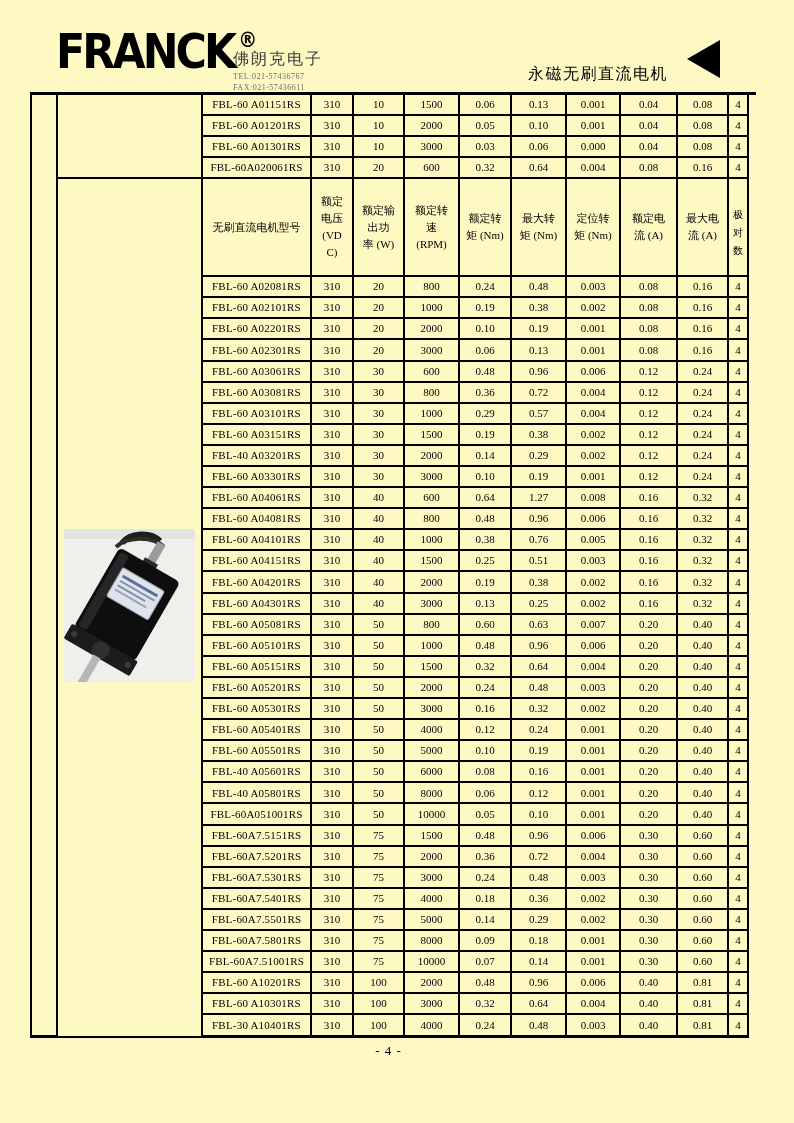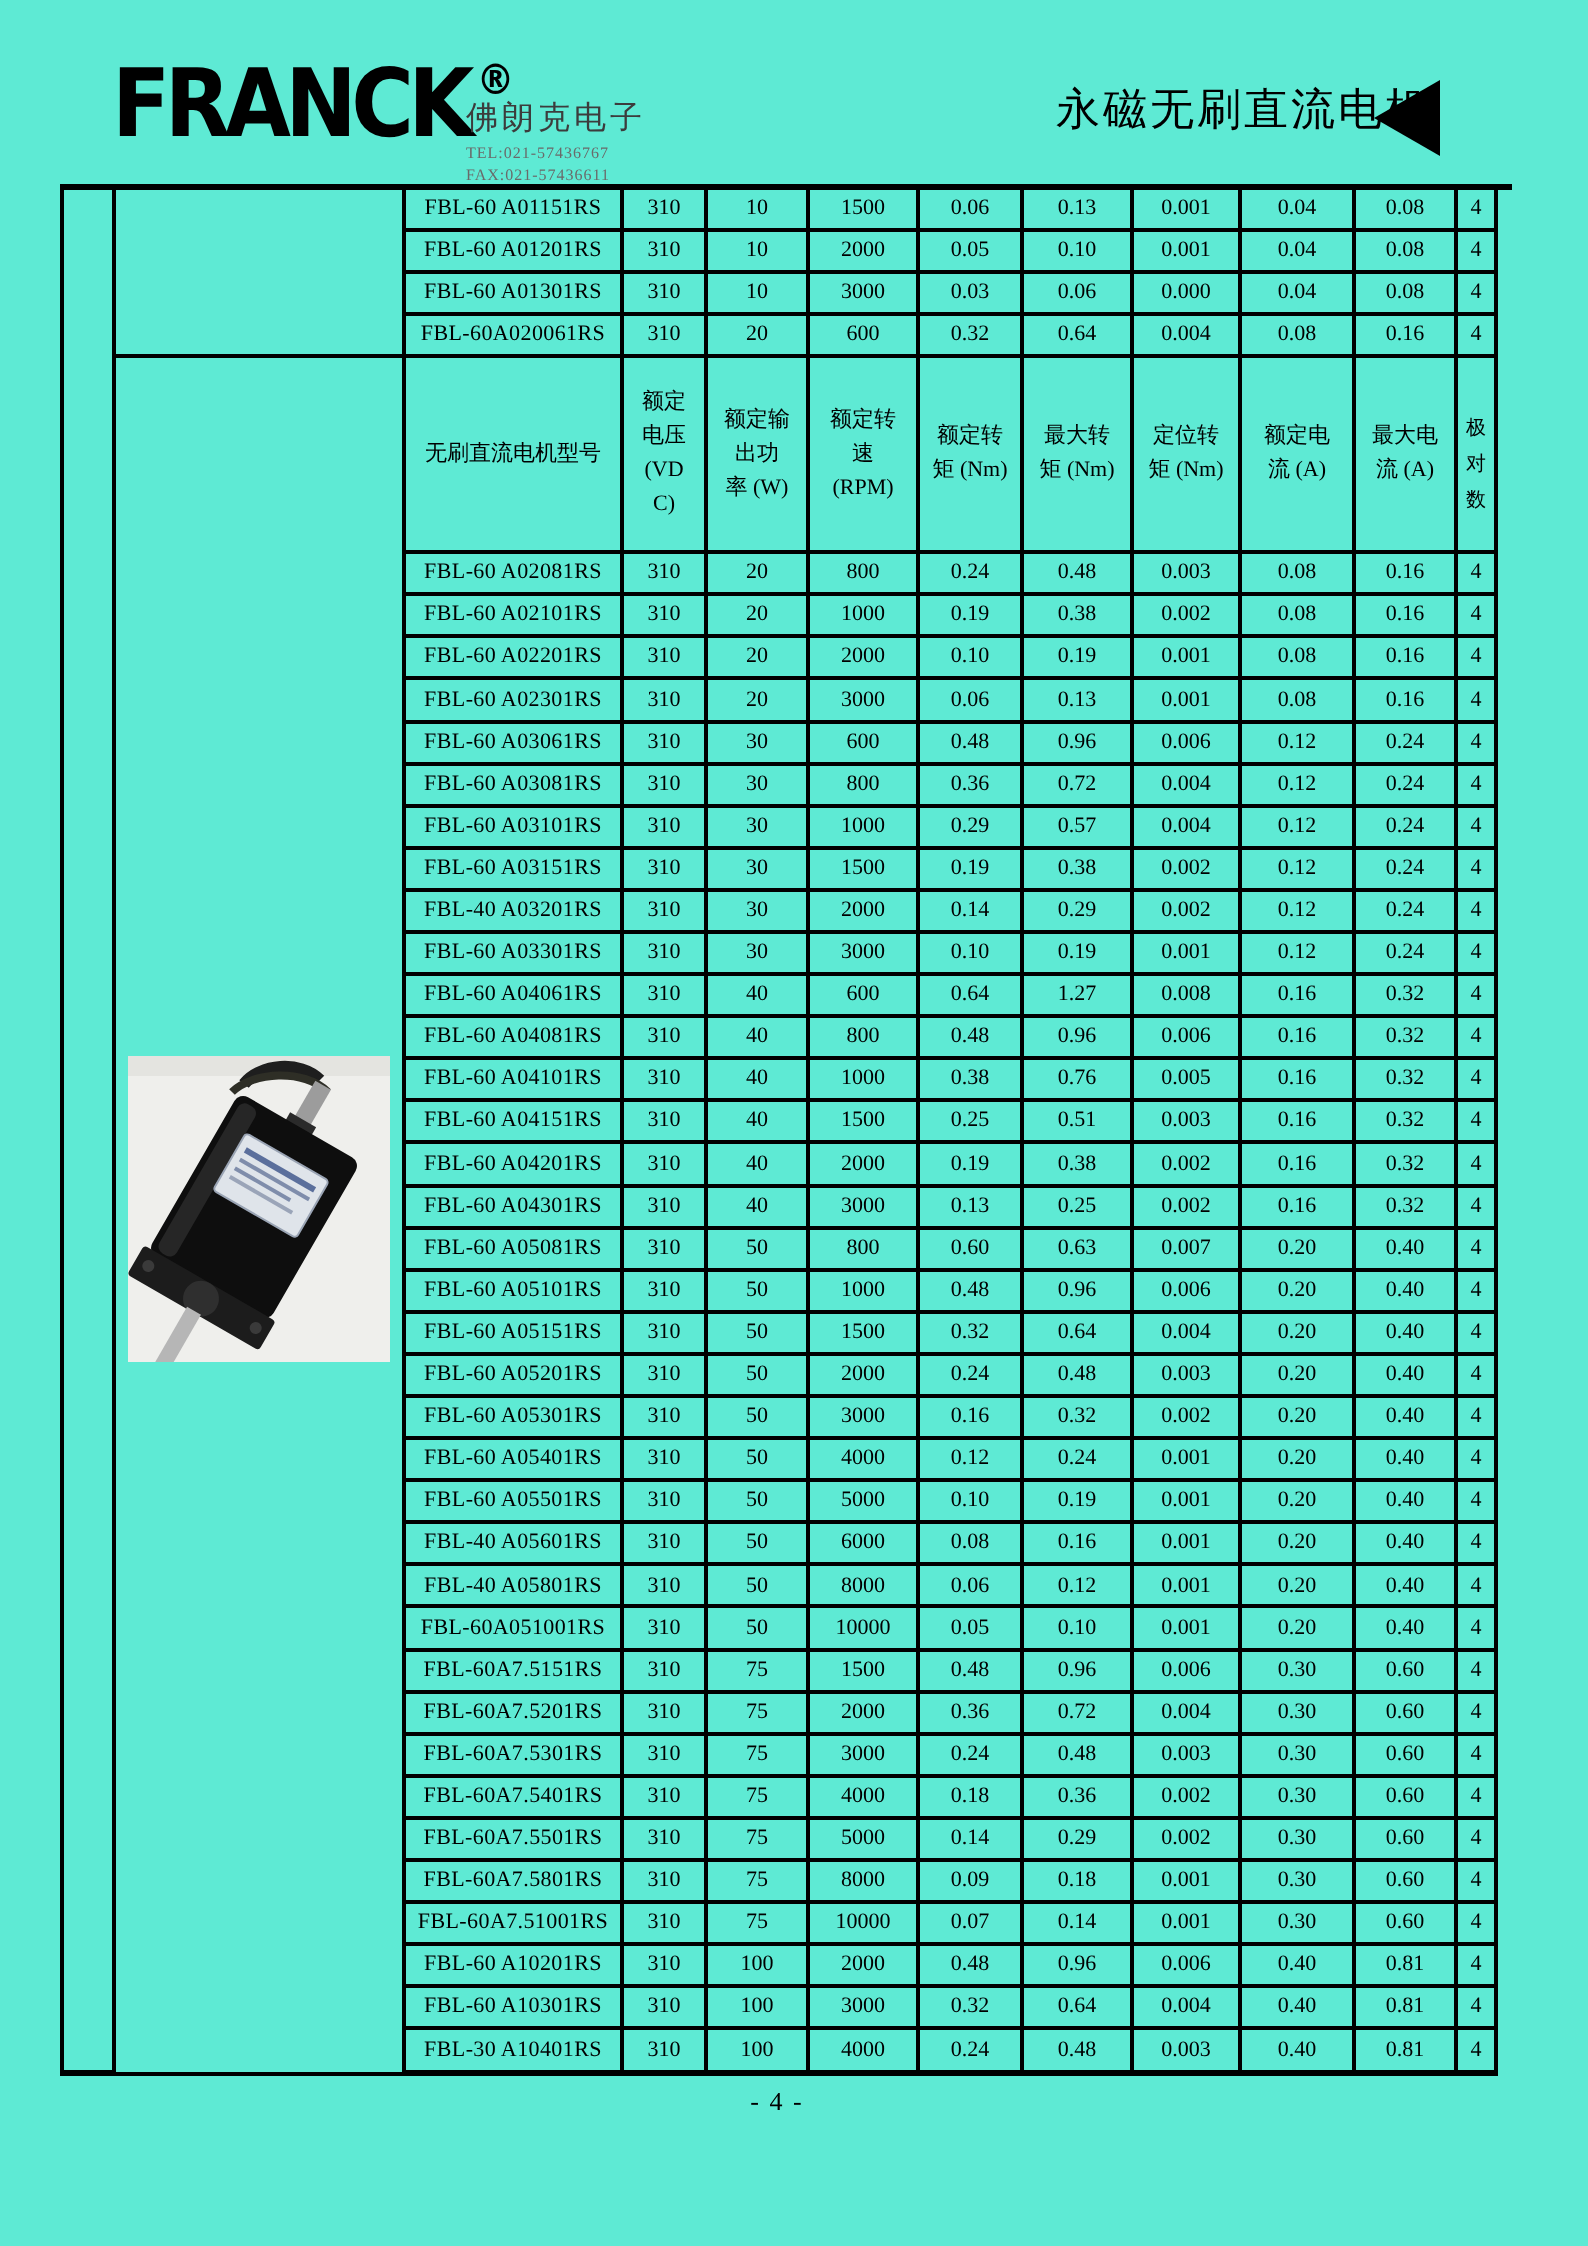--- a/index.html
+++ b/index.html
@@ -1,28 +1,28 @@
 <!DOCTYPE html>
 <html><head>
 <meta charset="utf-8">
 <title>FRANCK 永磁无刷直流电机 - p.4</title>
 <style>
   html,body{margin:0;padding:0;background:#888;}
-  .page{position:relative;width:794px;height:1123px;margin:0 auto;background:#5eead4;
+  .page{position:relative;width:794px;height:1123px;margin:0 auto;background:#fef9c3;
         font-family:"Liberation Serif","DejaVu Serif",serif;color:#000;overflow:hidden;}
 
   
   .logo{position:absolute;left:56px;top:28px;font-family:"DejaVu Sans","Liberation Sans",sans-serif;
         font-weight:900;font-size:45px;line-height:1;letter-spacing:-3px;
         transform:scale(.95,1.05);transform-origin:left top;white-space:nowrap;}
   .logo .reg{font-size:20px;font-weight:700;letter-spacing:0;position:relative;top:-20px;left:4px;}
   .company{position:absolute;left:233px;top:49px;color:#4a4a4a;}
   .company .cn{font-size:16px;letter-spacing:2px;color:#3c3c3c;}
   .company .line{font-size:8px;color:#6a6a6a;margin-top:2px;letter-spacing:.5px;}
-  .doc-title{position:absolute;left:528px;top:40px;font-size:22px;letter-spacing:1.5px;white-space:nowrap;}
+  .doc-title{position:absolute;left:528px;top:64px;font-size:16px;letter-spacing:1.5px;white-space:nowrap;}
   .tri{position:absolute;left:687px;top:40px;width:0;height:0;
        border-top:19px solid transparent;border-bottom:19px solid transparent;border-right:33px solid #000;}
   .rule{position:absolute;left:30px;top:92px;width:726px;height:3px;background:#000;}
 
   
   .tbl{position:absolute;left:30px;top:95px;width:717px;height:943px;
        border-collapse:collapse;table-layout:fixed;}
   .tbl td,.tbl th{border:2px solid #000;text-align:center;vertical-align:middle;
        padding:0;font-size:11px;font-weight:normal;overflow:hidden;line-height:1.35;}
   .tbl tr:first-child td{border-top:none;text-align:center;}

